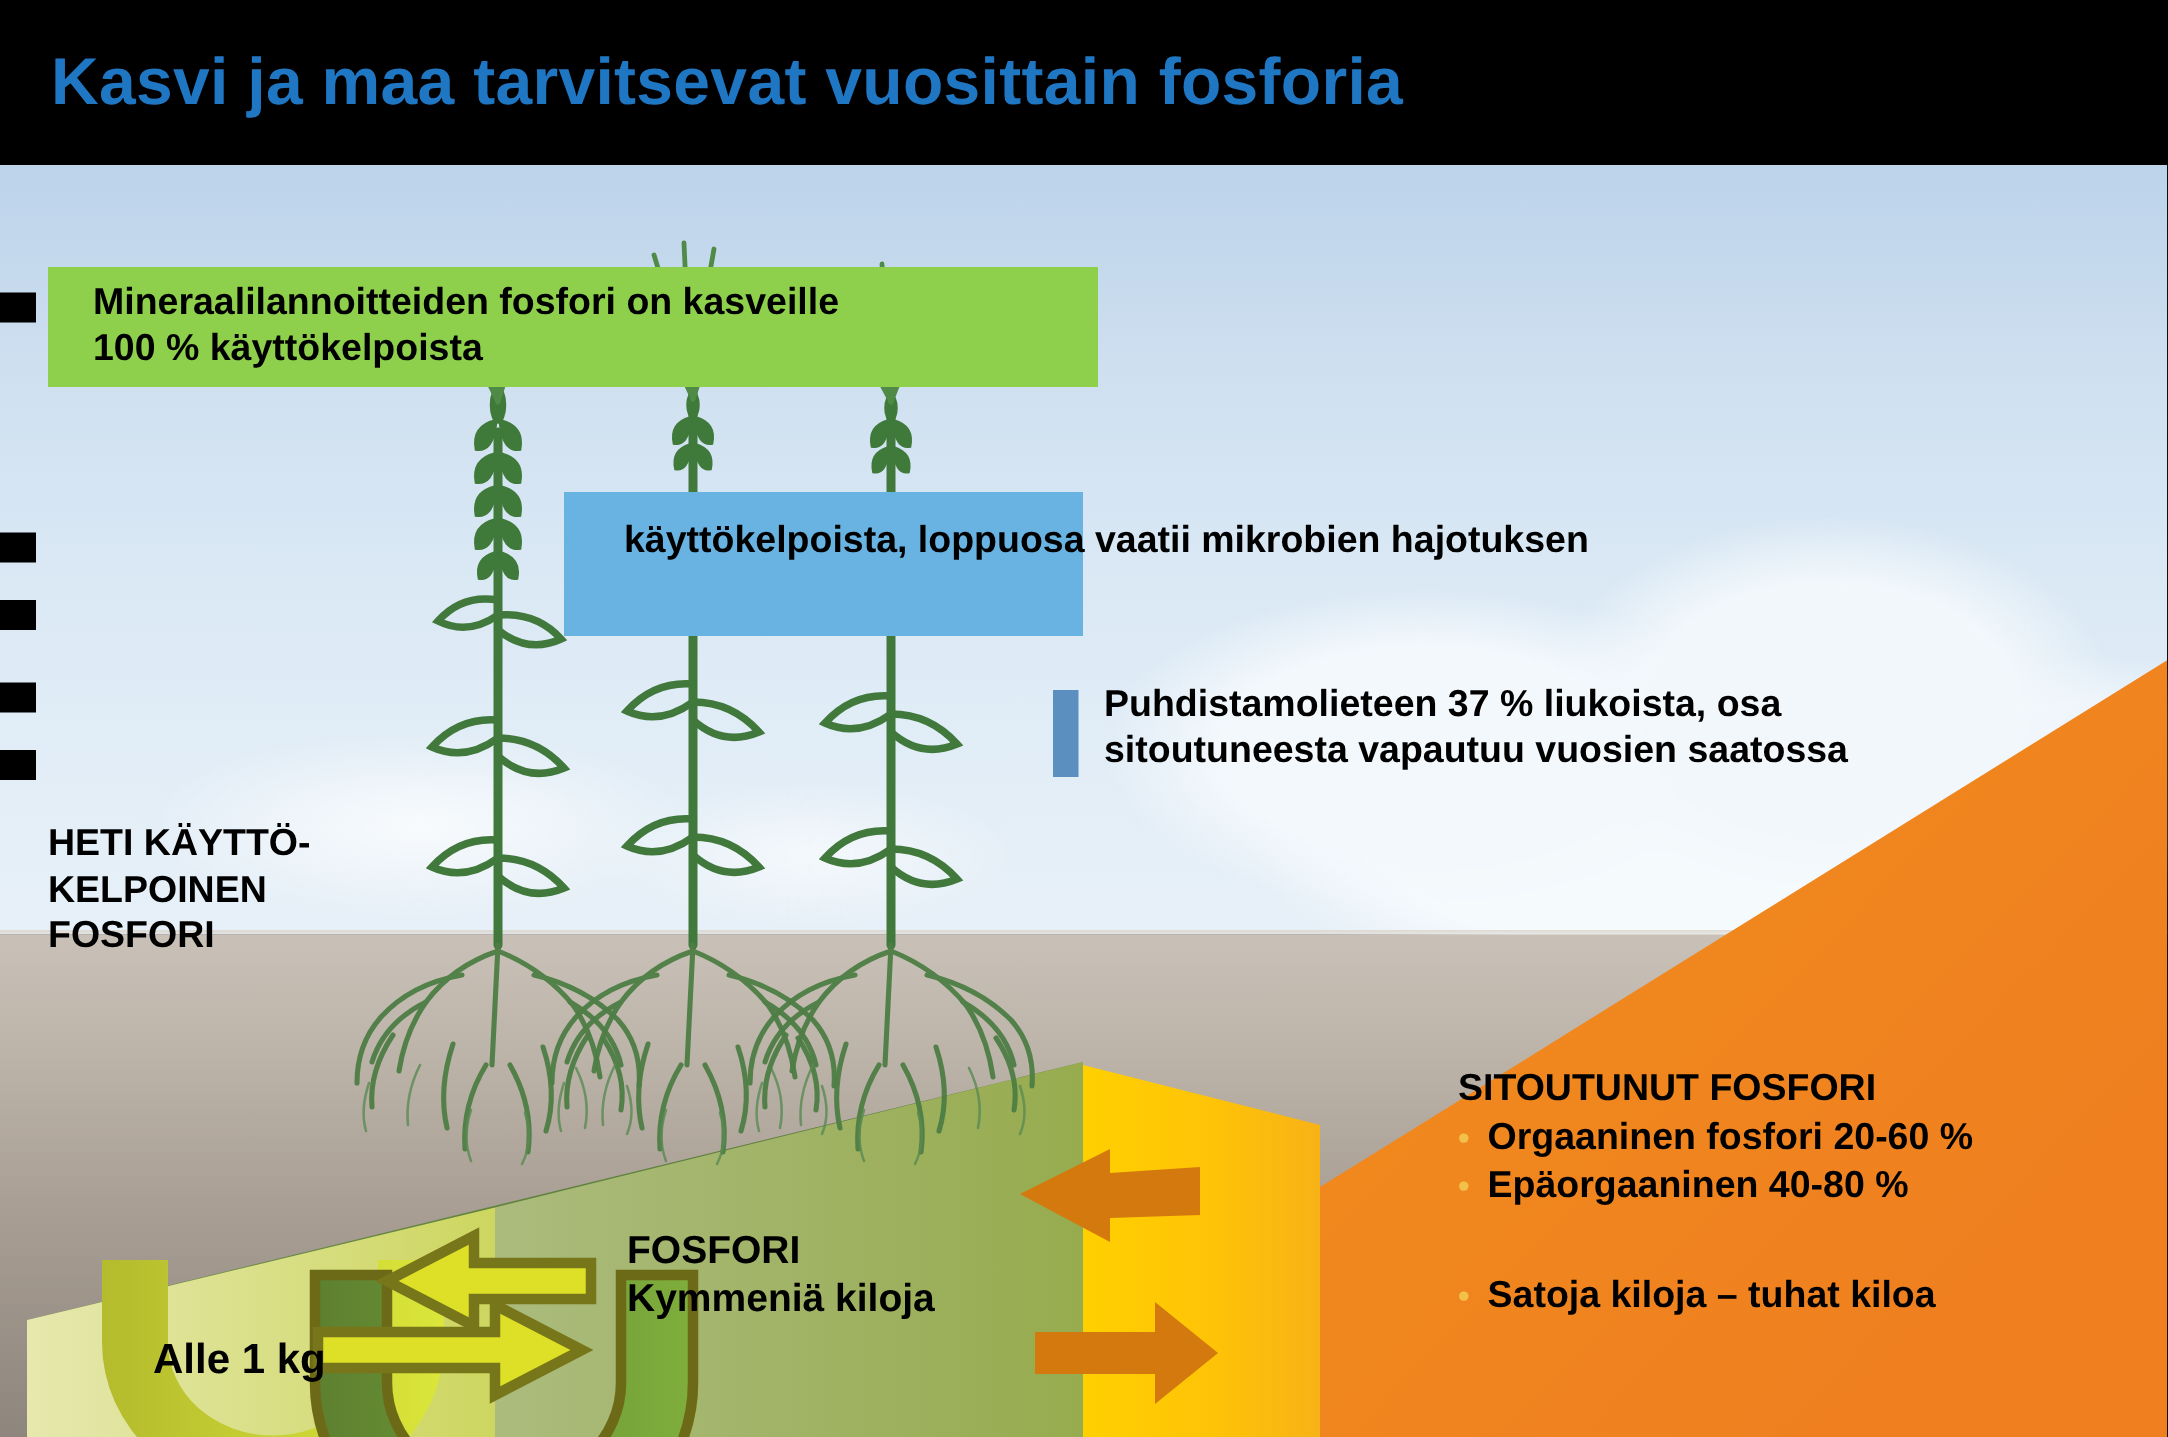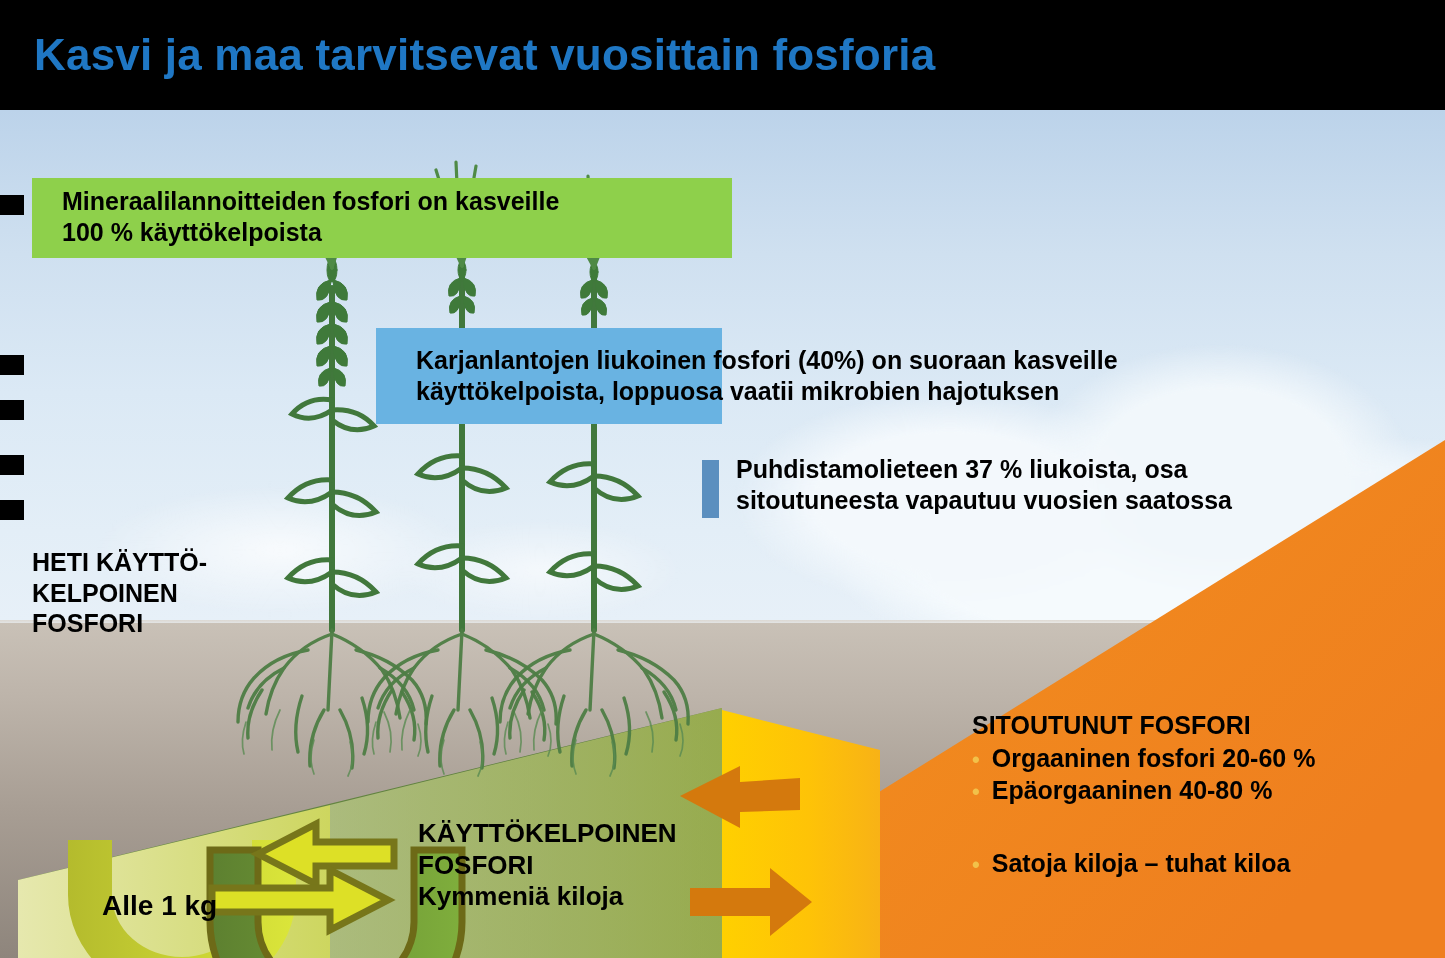--- a/index.html
+++ b/index.html
@@ -307,38 +307,36 @@
     <div class="edge-mark" style="top:390px;"></div>
 
     <div id="green-box" class="tbox"></div>
     <div id="green-box-text" class="tbox">
       <div>Mineraalilannoitteiden fosfori on kasveille</div>
       <div>100 % käyttökelpoista</div>
     </div>
 
     <div id="blue-box" class="tbox"></div>
     <div id="blue-box-text" class="tbox">
-      <div>Karjanlantojen liukoinen fosfori (40%) on suoraan kasveille</div>
       <div>käyttökelpoista, loppuosa vaatii mikrobien hajotuksen</div>
     </div>
 
     <div id="bluebar" class="tbox"></div>
     <div id="sludge-text" class="tbox">
       <div>Puhdistamolieteen 37 % liukoista, osa</div>
       <div>sitoutuneesta vapautuu vuosien saatossa</div>
     </div>
 
     <div id="left-label" class="tbox">
       <div>HETI KÄYTTÖ-</div>
       <div>KELPOINEN</div>
       <div>FOSFORI</div>
     </div>
 
     <div id="center-label" class="tbox">
-      <div>KÄYTTÖKELPOINEN</div>
       <div>FOSFORI</div>
       <div>Kymmeniä kiloja</div>
     </div>
 
     <div id="alle-label" class="tbox">Alle 1 kg</div>
 
     <div id="right-block" class="tbox">
       <div id="right-title">SITOUTUNUT FOSFORI</div>
 
       <div class="bullet-row">

